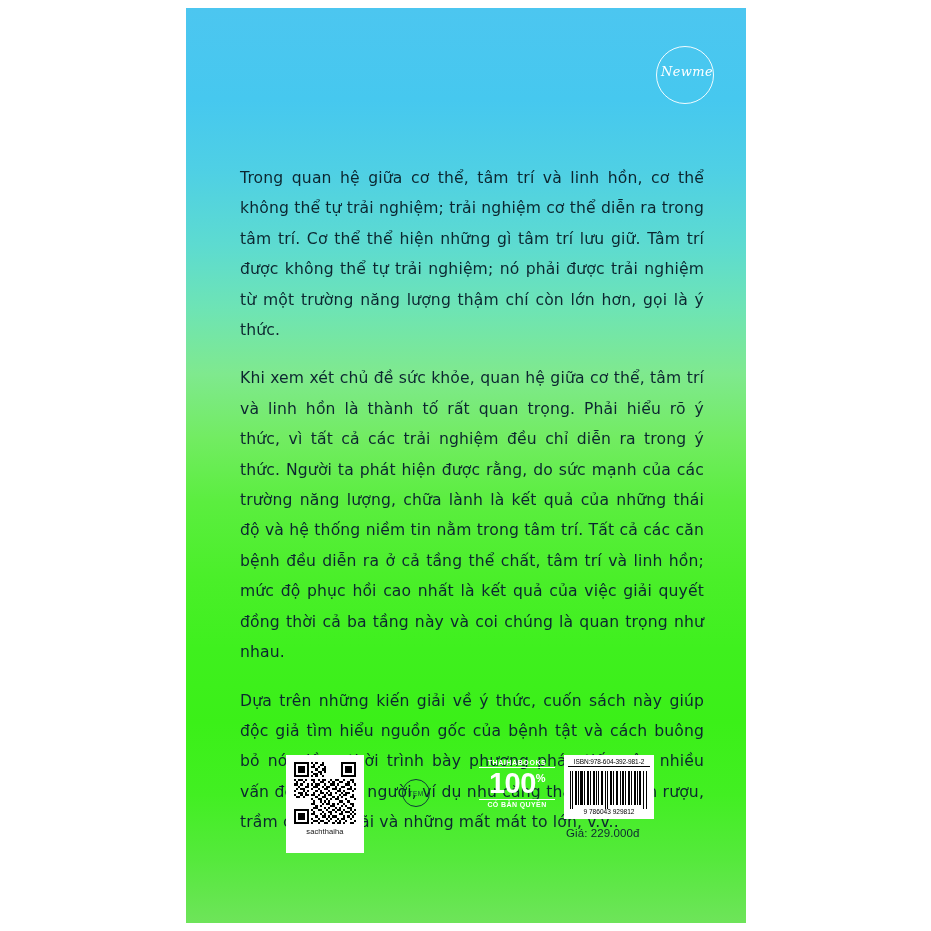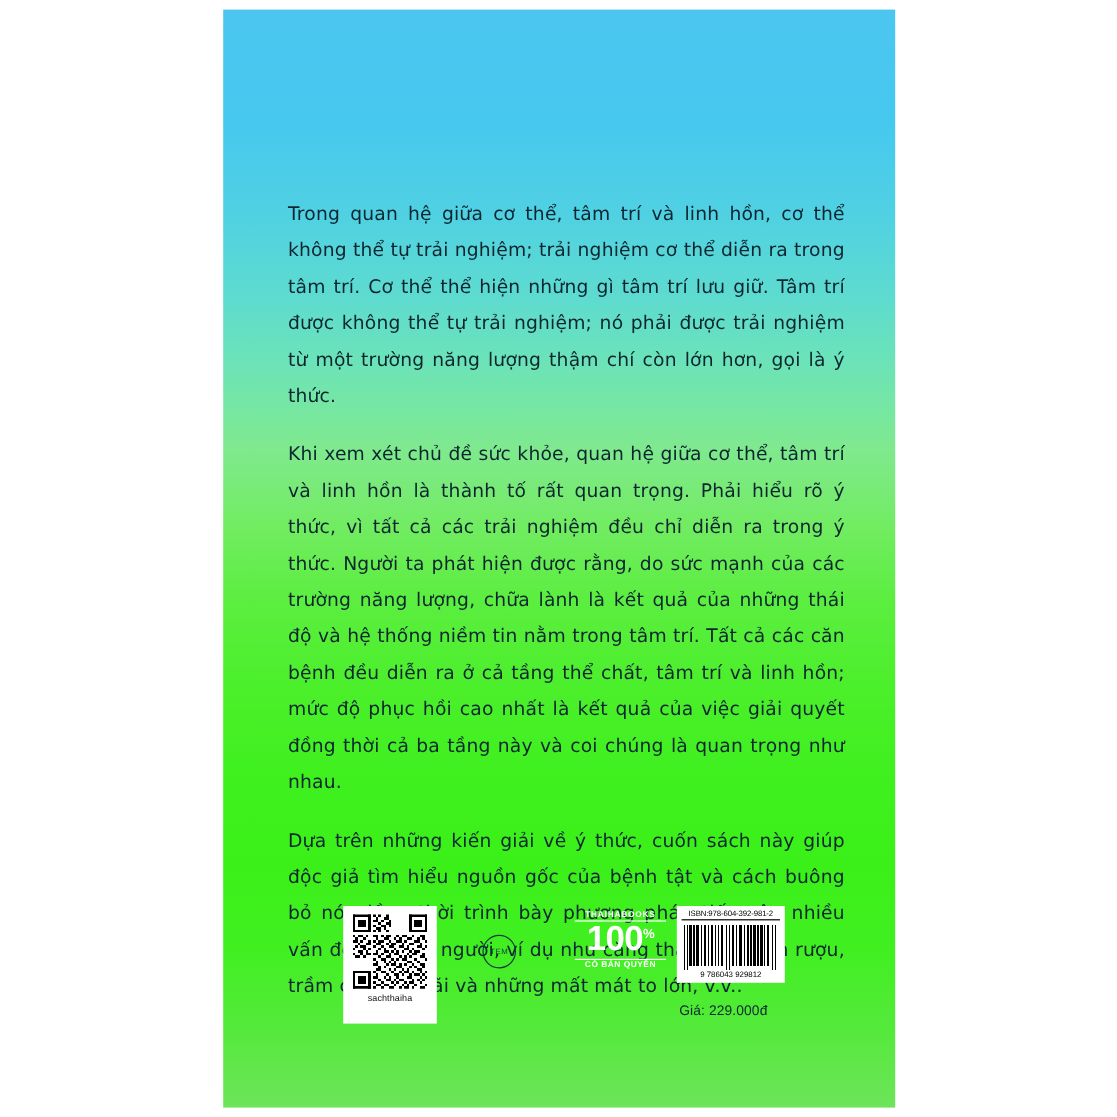--- a/index.html
+++ b/index.html
@@ -209,35 +209,39 @@
     border-bottom: 0.8px solid #000;
     padding-bottom: 1px;
     margin-bottom: 2px;
   }
   .barcode {
     display: block;
     width: 82px;
     height: 48px;
   }
   .price {
-    margin-top: 18px;
+    margin-top: 8px;
     font-size: 11.5px;
     color: #0c2630;
     font-family: "Liberation Sans", sans-serif;
     letter-spacing: 0.1px;
     text-align: left;
     padding-left: 2px;
   }
 </style>
 </head>
 <body>
 
 <div class="canvas">
   <div class="cover">
 
+    <div class="publisher-logo">
+      <div class="ring"></div>
+      <div class="word">Newme</div>
+    </div>
 
     <div class="blurb">
       <p>Trong quan hệ giữa cơ thể, tâm trí và linh hồn, cơ thể không thể tự trải nghiệm; trải nghiệm cơ thể diễn ra trong tâm trí. Cơ thể thể hiện những gì tâm trí lưu giữ. Tâm trí được không thể tự trải nghiệm; nó phải được trải nghiệm từ một trường năng lượng thậm chí còn lớn hơn, gọi là ý thức.</p>
       <p>Khi xem xét chủ đề sức khỏe, quan hệ giữa cơ thể, tâm trí và linh hồn là thành tố rất quan trọng. Phải hiểu rõ ý thức, vì tất cả các trải nghiệm đều chỉ diễn ra trong ý thức. Người ta phát hiện được rằng, do sức mạnh của các trường năng lượng, chữa lành là kết quả của những thái độ và hệ thống niềm tin nằm trong tâm trí. Tất cả các căn bệnh đều diễn ra ở cả tầng thể chất, tâm trí và linh hồn; mức độ phục hồi cao nhất là kết quả của việc giải quyết đồng thời cả ba tầng này và coi chúng là quan trọng như nhau.</p>
       <p>Dựa trên những kiến giải về ý thức, cuốn sách này giúp độc giả tìm hiểu nguồn gốc của bệnh tật và cách buông bỏ nó, đồng thời trình bày phương pháp tiếp cận nhiều vấn đề của con người, ví dụ như căng thẳng, nghiện rượu, trầm cảm, sợ hãi và những mất mát to lớn, v.v..</p>
     </div>
 
     <div class="footer">
 
       <div class="qr-block">

